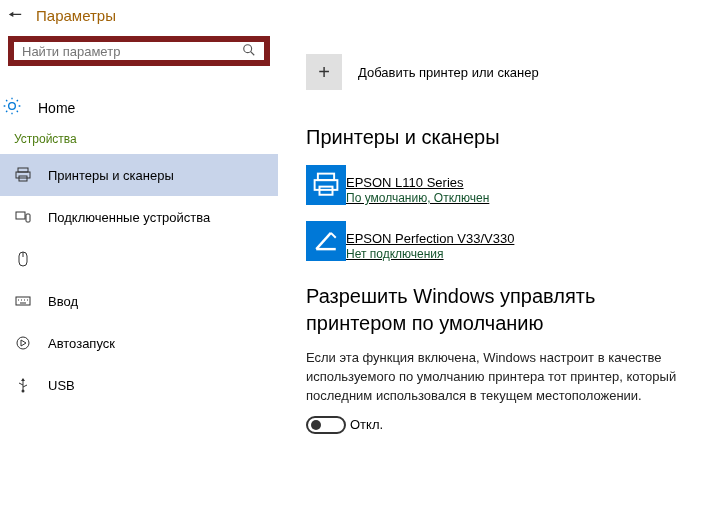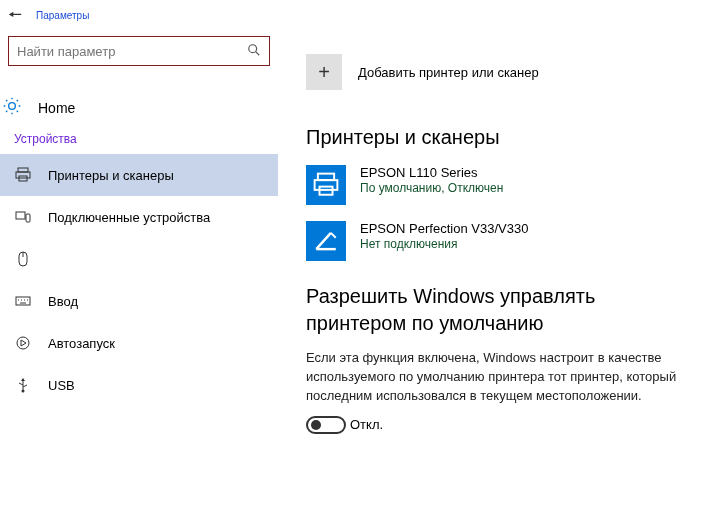--- a/index.html
+++ b/index.html
@@ -13,32 +13,32 @@
     overflow: hidden;
   }
   .titlebar {
     height: 30px;
     display: flex;
     align-items: center;
     padding-left: 8px;
     gap: 14px;
   }
   .titlebar .back-arrow { font-size: 16px; color: #333; line-height: 1; }
-  .titlebar .title { font-size: 10px; color: #1d4ed8; }
+  .titlebar .title { font-size: 15px; color: #a16207; }
   .layout { display: flex; height: calc(510px - 30px); }
   .sidebar {
     width: 278px;
     background: #fff;
     display: flex;
     flex-direction: column;
   }
   .searchbox {
     margin: 6px 8px 10px 8px;
     height: 30px;
-    border: 1px solid #7f1d1d;
+    border: 6px solid #7f1d1d;
     display: flex;
     align-items: center;
     padding: 0 8px;
   }
   .searchbox input {
     flex: 1;
     border: none;
     outline: none;
     font-size: 13px;
     color: #666;
@@ -50,21 +50,21 @@
     display: flex;
     align-items: flex-end;
     padding-left: 2px;
     gap: 16px;
   }
   .gear-icon { width: 20px; height: 20px; display: flex; align-items: center; justify-content: center; }
   .home-item .label { font-size: 14px; font-weight: 400; }
   .group-header {
     padding: 16px 0 8px 14px;
     font-size: 12px;
-    color: #6d28d9;
+    color: #4d7c0f;
   }
   .nav-item {
     height: 42px;
     display: flex;
     align-items: center;
     padding-left: 14px;
     gap: 16px;
     font-size: 13px;
     cursor: default;
   }
@@ -98,23 +98,24 @@
     font-size: 20px; color: #333;
   }
   .add-label { font-size: 13px; }
   .section-h2 {
     font-size: 20px;
     font-weight: 400;
     margin-bottom: 16px;
   }
   .device-row {
     display: flex;
-    align-items: flex-start;
-    gap: 14px;
+    align-items: flex-end;
+    gap: 0;
     margin-bottom: 16px;
+    text-decoration: underline;
   }
   .device-icon {
     width: 40px; height: 40px;
     background: #0078d7;
     display: flex; align-items: center; justify-content: center;
   }
   .device-text .name { font-size: 13px; color: #000; }
   .device-text .status { font-size: 12px; color: #14532d; margin-top: 1px; }
   .section-h3 {
     font-size: 20px;

